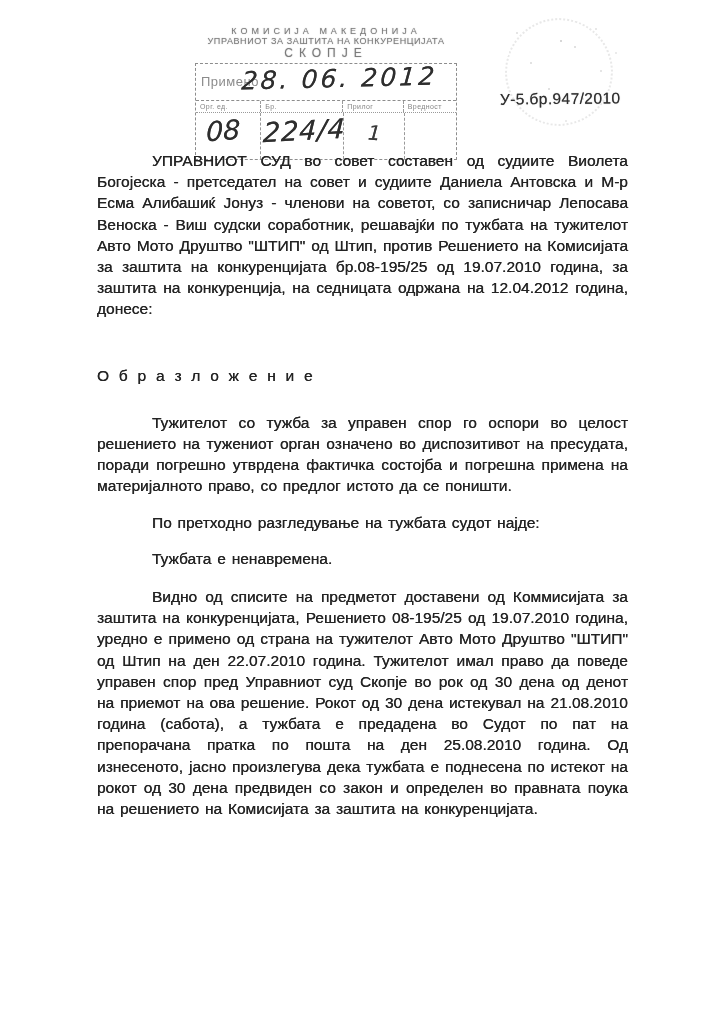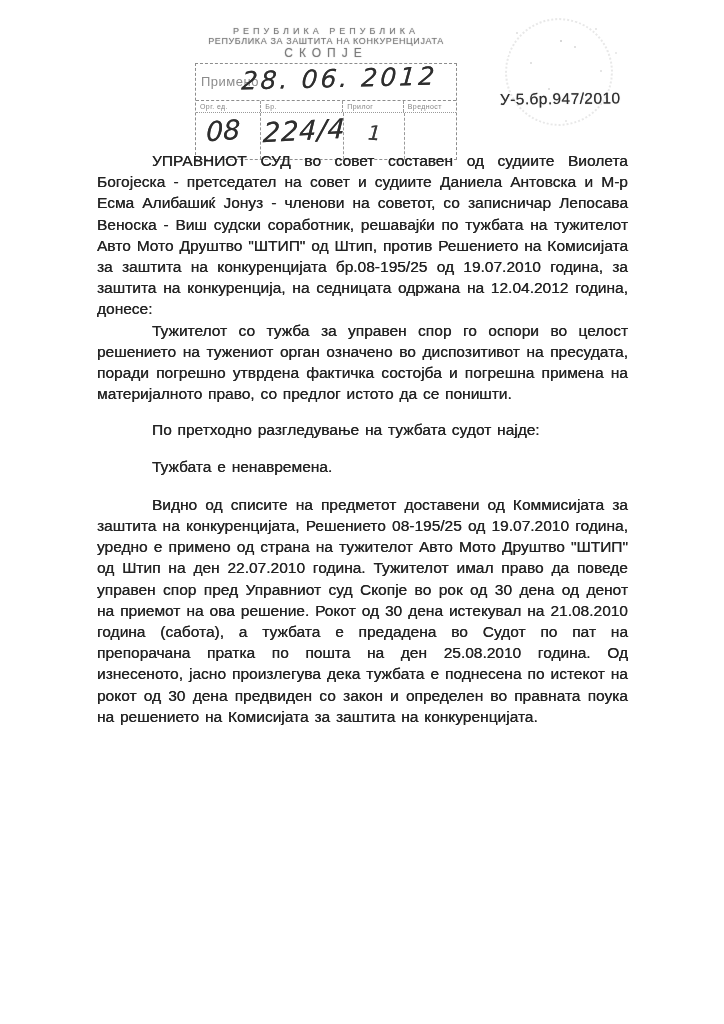--- a/index.html
+++ b/index.html
@@ -121,22 +121,22 @@
   .mt13 { margin-top:13px !important; }
   .mt15 { margin-top:15px !important; }
   .mt17 { margin-top:17px !important; }
 </style>
 </head>
 <body>
 
 <div class="scan-page">
 
   <div class="stamp">
-    <div class="org-line l1">РЕПУБЛИКА РЕПУБЛИКА</div>
-    <div class="org-line l2">РЕПУБЛИКА ЗА ЗАШТИТА НА КОНКУРЕНЦИЈАТА</div>
+    <div class="org-line l1">КОМИСИЈА МАКЕДОНИЈА</div>
+    <div class="org-line l2">УПРАВНИОТ ЗА ЗАШТИТА НА КОНКУРЕНЦИЈАТА</div>
     <div class="org-line l3">СКОПЈЕ</div>
     <div class="stamp-box">
       <div class="stamp-row-date">
         <span class="stamp-received-label">Примено</span>
         <span class="handwritten stamp-date">28. 06. 2012</span>
       </div>
       <div class="stamp-cols">
         <div class="col w1">Орг. ед.</div>
         <div class="col w2">Бр.</div>
         <div class="col w3">Прилог</div>
@@ -162,20 +162,21 @@
   <div class="seal"></div>
   <div class="scan-noise"></div>
 
   <div class="case-number doc-text">У-5.бр.947/2010</div>
 
   <div class="content doc-text">
     <p>УПРАВНИОТ СУД во совет составен од судиите Виолета Богојеска - претседател на совет и судиите Даниела Антовска и М-р Есма Алибашиќ Јонуз - членови на советот, со записничар Лепосава Веноска - Виш судски соработник, решавајќи по тужбата на тужителот Авто Мото Друштво "ШТИП" од Штип, против Решението на Комисијата за заштита на конкуренцијата бр.08-195/25 од 19.07.2010 година, за заштита на конкуренција, на седницата одржана на 12.04.2012 година, донесе:</p>
 
 
 
+    <p class="heading h-obrazlozenie">О б р а з л о ж е н и е</p>
 
     <p>Тужителот со тужба за управен спор го оспори во целост решението на тужениот орган означено во диспозитивот на пресудата, поради погрешно утврдена фактичка состојба и погрешна примена на материјалното право, со предлог истото да се поништи.</p>
     <p class="mt15">По претходно разгледување на тужбата судот најде:</p>
     <p class="mt15">Тужбата е ненавремена.</p>
     <p class="mt17">Видно од списите на предметот доставени од Коммисијата за заштита на конкуренцијата, Решението 08-195/25 од 19.07.2010 година, уредно е примено од страна на тужителот Авто Мото Друштво "ШТИП" од Штип на ден 22.07.2010 година. Тужителот имал право да поведе управен спор пред Управниот суд Скопје во рок од 30 дена од денот на приемот на ова решение. Рокот од 30 дена истекувал на 21.08.2010 година (сабота), а тужбата е предадена во Судот по пат на препорачана пратка по пошта на ден 25.08.2010 година. Од изнесеното, јасно произлегува дека тужбата е поднесена по истекот на рокот од 30 дена предвиден со закон и определен во правната поука на решението на Комисијата за заштита на конкуренцијата.</p>
   </div>
 
 </div>
 
 </body></html>

